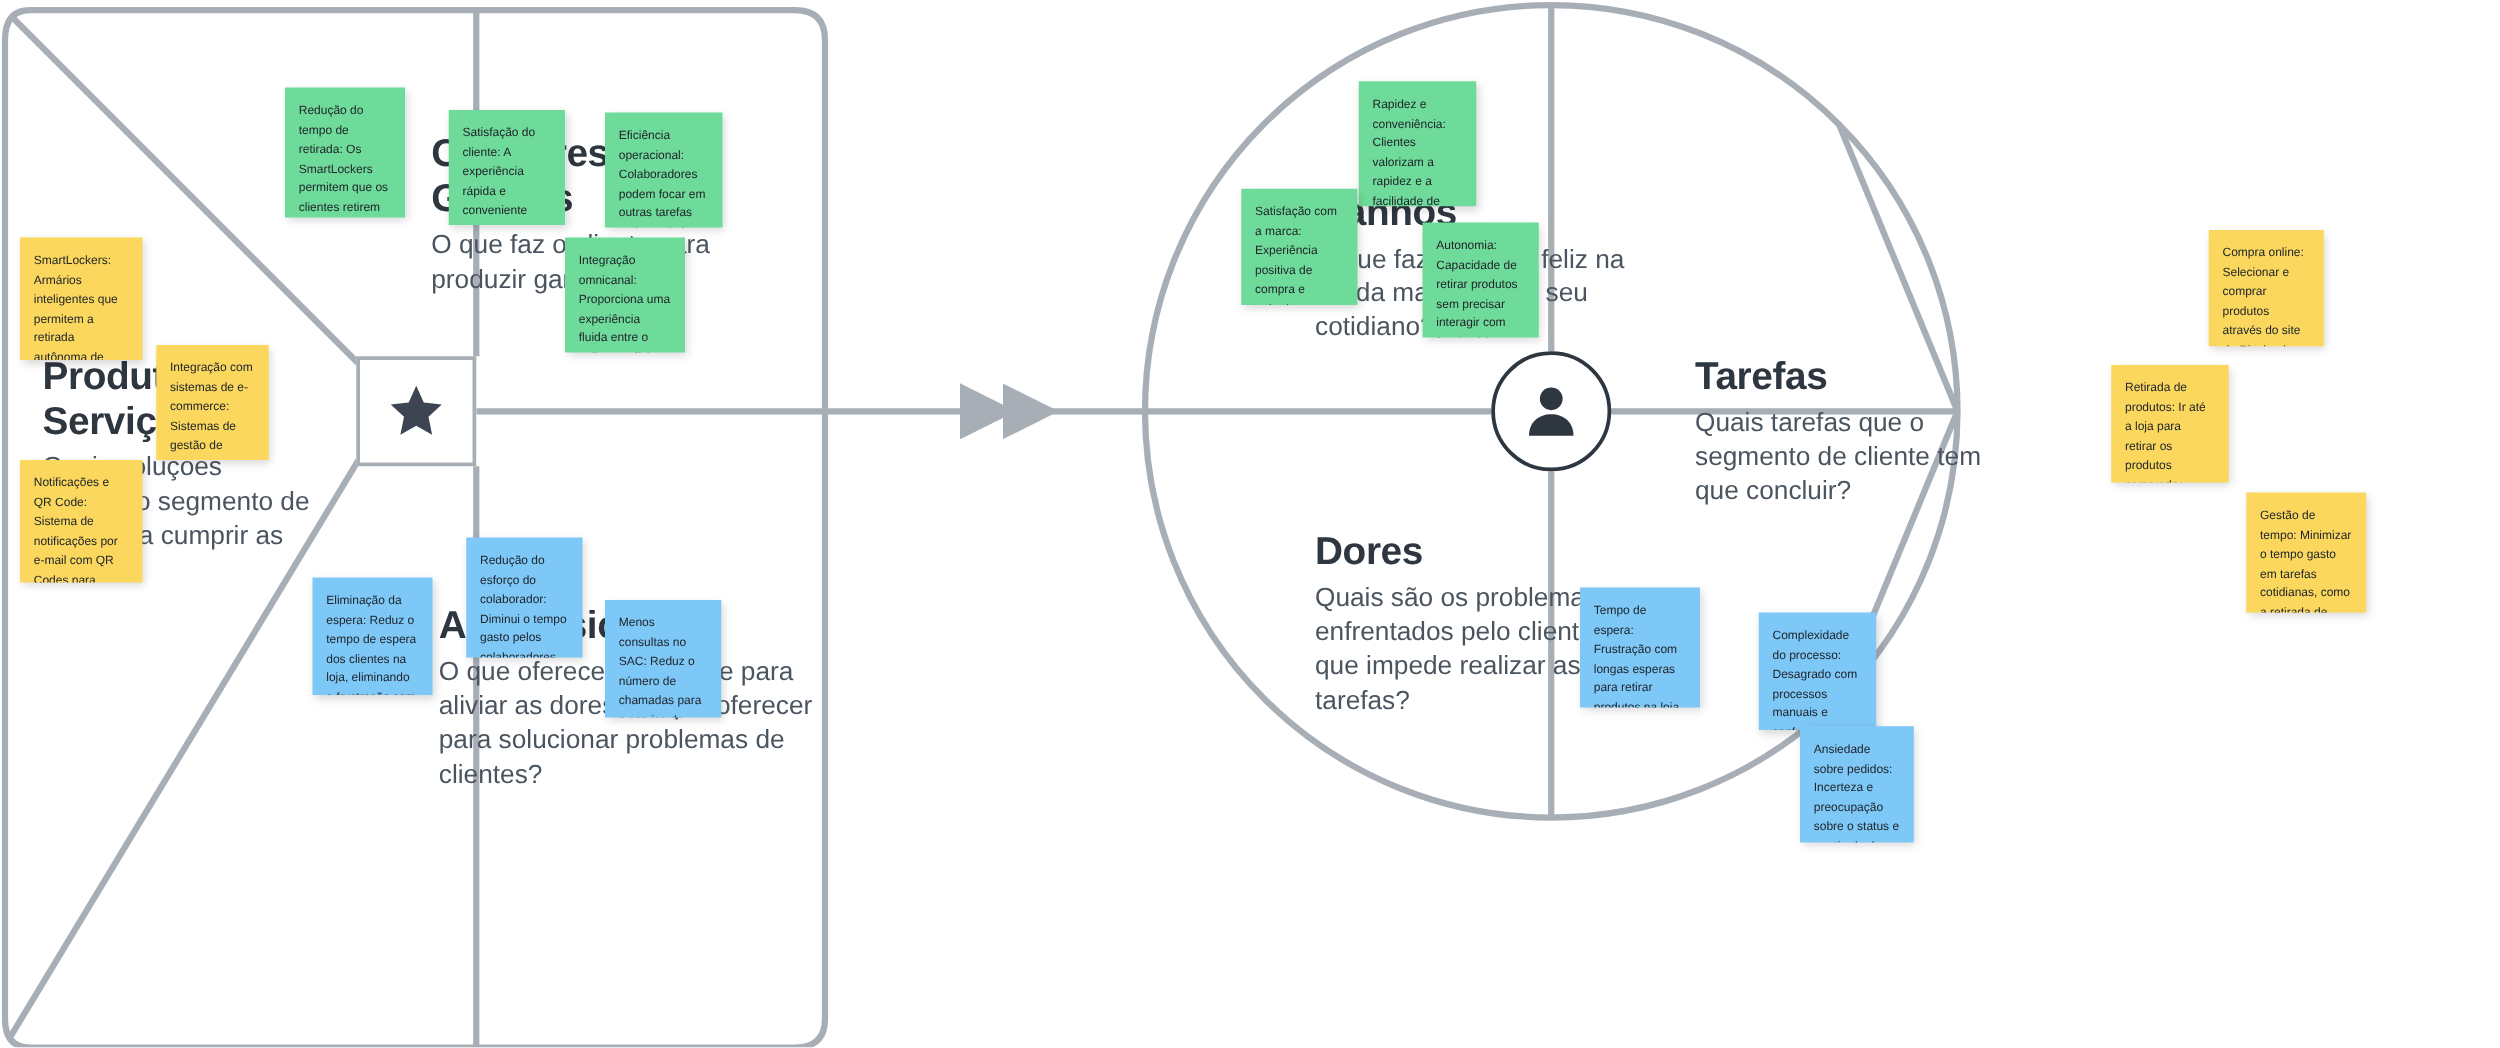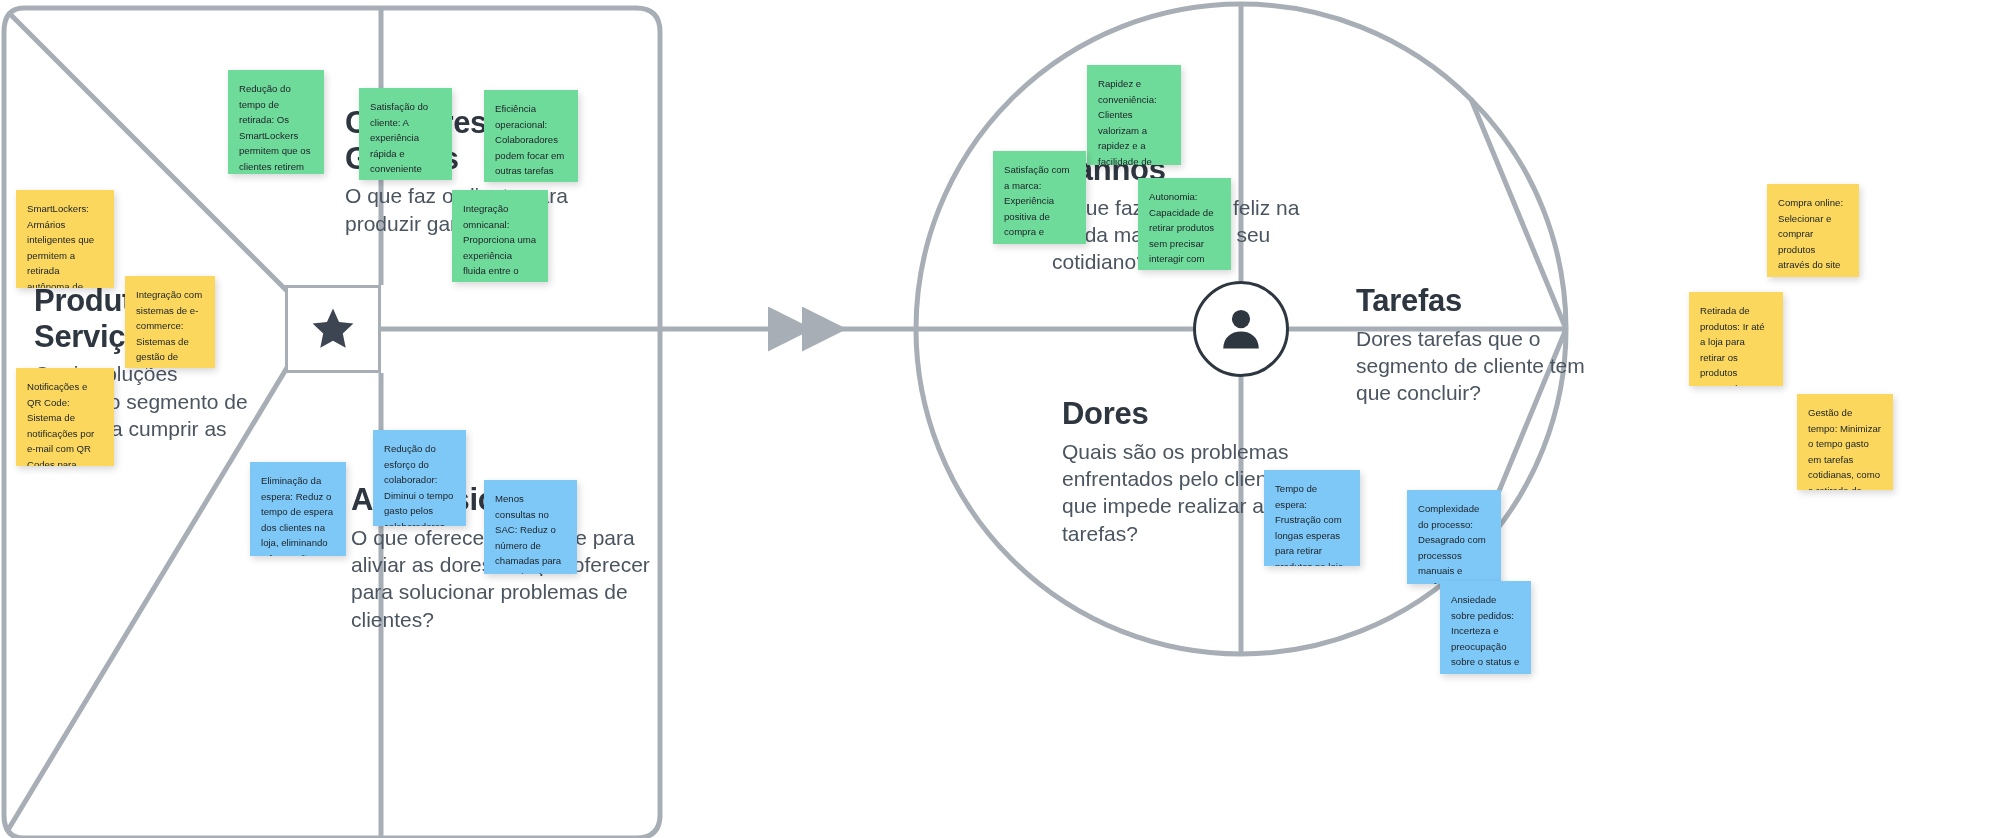--- a/index.html
+++ b/index.html
@@ -174,24 +174,24 @@
 
   </div>
 
   <div class="heading" style="left:1052px; top:152px; width:260px;">
     <div class="h-title">Ganhos</div>
     <div class="h-sub">O que faz o cliente feliz na a vida mais fácil de seu cotidiano?</div>
   </div>
 
   <div class="heading" style="left:1356px; top:283px; width:260px;">
     <div class="h-title">Tarefas</div>
-    <div class="h-sub">Dores tarefas que o segmento de cliente tem que concluir?</div>
-  </div>
-
-  <div class="heading" style="left:1052px; top:396px; width:265px;margin-left:10px;">
+    <div class="h-sub">Quais tarefas que o segmento de cliente tem que concluir?</div>
+  </div>
+
+  <div class="heading" style="left:1052px; top:423px; width:265px;">
     <div class="h-title">Dores</div>
     <div class="h-sub">Quais são os problemas enfrentados pelo cliente? O que impede realizar as tarefas?</div>
   </div>
 
   <div class="note green" style="left:1087px; top:65px; width:94px; height:100px;">
     <div class="note-text">Rapidez e conveniência: Clientes valorizam a rapidez e a facilidade de retirar seus produtos sem complicações.</div>
 
   </div>
 
   <div class="note green" style="left:993px; top:151px; width:93px; height:93px;">

